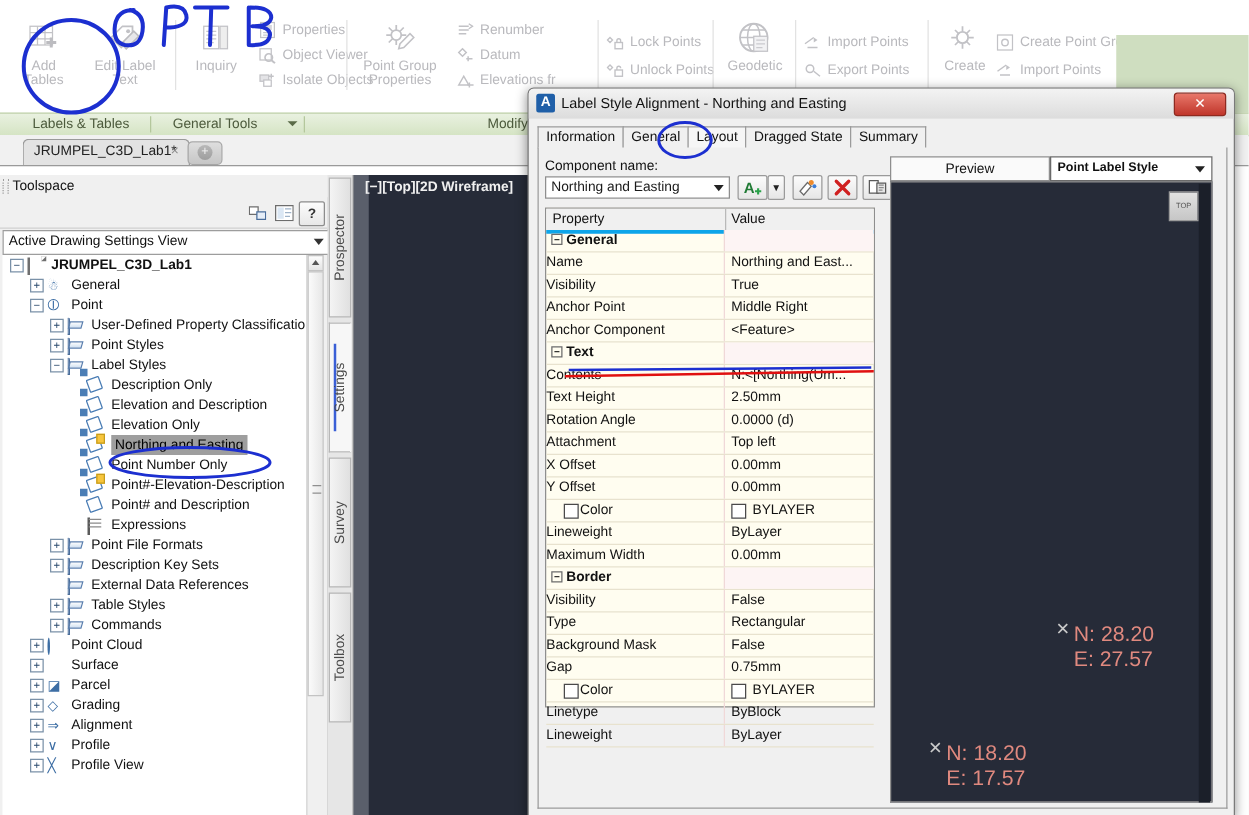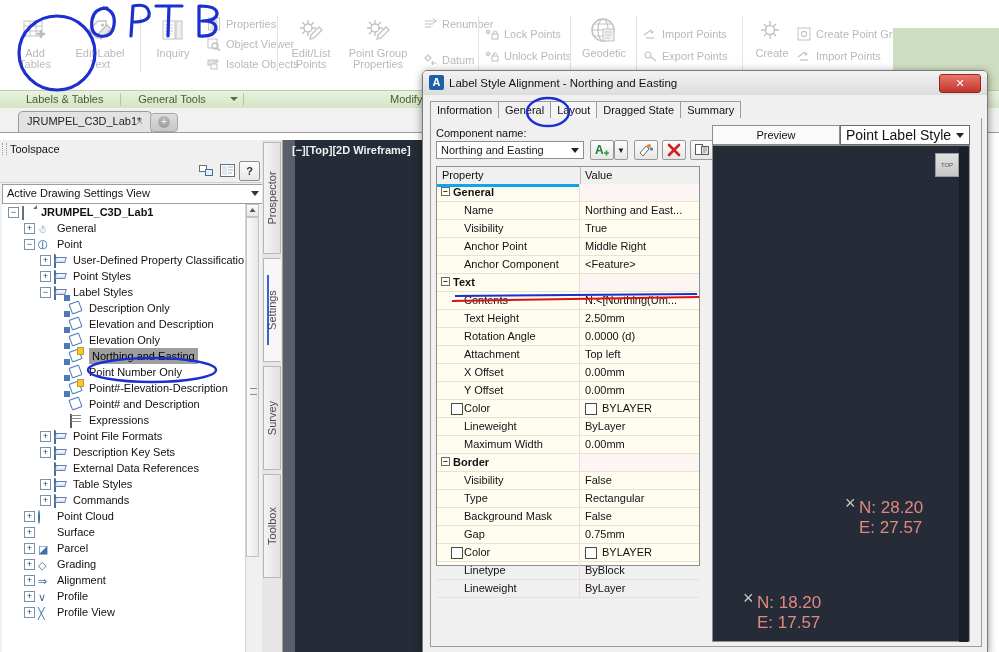--- a/index.html
+++ b/index.html
@@ -139,34 +139,34 @@
   #grid-head .h1{position:absolute;left:5px;top:0;line-height:16px;font-size:11px;color:#111;}
   #grid-head .h2{position:absolute;left:148px;top:0;line-height:16px;font-size:11px;color:#111;}
   #grid-head .vd{position:absolute;left:143px;top:0;width:1px;height:17px;background:#b9b9b9;}
   #rows{position:absolute;left:0;top:17px;width:100%;}
   .grow{position:relative;height:17px;border-bottom:1px solid #e8e2ce;display:flex;}
   .grow .pname{position:relative;width:143px;box-sizing:border-box;line-height:16px;font-size:11px;color:#111;
        border-right:1px solid #f0d8d8;}
   .grow .pval{position:relative;flex:1;line-height:16px;font-size:11px;color:#111;padding-left:5px;}
   .grow.cat .pname{font-weight:bold;padding-left:16px;}
   .grow.cat .pval{background:#fdf4f4;}
-  .grow.item .pname{padding-left:27px;}
+  .grow.item .pname{}
   .grow .catbox{position:absolute;left:4px;top:3px;width:9px;height:9px;border:1px solid #6b6b6b;
        background:#fffdf0;font-size:8px;line-height:7px;text-align:center;color:#111;box-sizing:border-box;}
   .grow .swatch{position:absolute;left:14px;top:3px;width:10px;height:10px;border:1px solid #4a4a4a;background:#fff;}
   .grow.item.colorrow .pname{padding-left:27px;}
   .grow .vswatch{position:absolute;left:5px;top:3px;width:10px;height:10px;border:1px solid #4a4a4a;background:#fff;}
   .grow.item.colorrow .pval{padding-left:22px;}
 
   
   #pvbar{left:288px;top:30px;width:258px;height:20px;}
   #pvtab{position:absolute;left:0;top:0;width:128px;height:20px;background:#fafafa;border:1px solid #8e8e8e;
        box-sizing:border-box;line-height:18px;text-align:center;font-size:11px;color:#111;}
   #pvcombo{position:absolute;left:128px;top:0;width:130px;height:20px;background:#fff;border:1px solid #6a6a6a;
-       box-sizing:border-box;line-height:18px;padding-left:5px;font-size:14px;color:#111;}
+       box-sizing:border-box;line-height:18px;padding-left:5px;font-size:10px;color:#111;font-weight:bold;}
   #pvcombo .arr{position:absolute;right:5px;top:7px;width:0;height:0;border-left:4px solid transparent;
        border-right:4px solid transparent;border-top:5px solid #222;}
   #pvarea{left:288px;top:50px;width:258px;height:497px;background:#262b38;border:1px solid #8e8e8e;box-sizing:border-box;}
   #pv-top{position:absolute;right:10px;top:7px;width:22px;height:22px;
        background:linear-gradient(#e2e2e2,#c6c6c6);border:1px solid #9a9a9a;
        font-size:6px;color:#555;line-height:22px;text-align:center;}
   .pvlabel{position:absolute;color:#e0897f;font-size:17px;line-height:20px;white-space:nowrap;}
   .pvmark{position:absolute;color:#c9c9c9;font-size:18px;line-height:18px;}
   #pv-sb{position:absolute;right:1px;top:1px;width:9px;height:495px;background:#1b1f29;}
 
@@ -253,43 +253,32 @@
           </span>
           <span>Isolate Objects</span>
         </div>
       </div>
     </div>
   </div>
   <div class="rb-sep" style="left:277px;"></div>
 
   <div class="rb-panel" style="left:282px;">
     <div style="display:flex;">
-      <div class="rb-big" style="width:58px;">
-        <div class="gl">
-          <svg width="30" height="28" viewBox="0 0 30 28">
-            <circle cx="12" cy="11" r="4" fill="none" stroke="#c2c2c6" stroke-width="1.4"></circle>
-            <path d="M12 3v4M12 15v4M4 11h4M16 11h4M6 5l3 3M18 5l-3 3M6 17l3-3" stroke="#c2c2c6" stroke-width="1.4"></path>
-            <path d="M15 18 L23 10 L26 13 L18 21 L14 22 Z" fill="#fff" stroke="#c2c2c6" stroke-width="1.3"></path>
-          </svg>
-        </div>
-        <div>Edit/List</div>
-        <div>Points</div>
-      </div>
       <div class="rb-big" style="width:76px;">
         <div class="gl">
           <svg width="30" height="28" viewBox="0 0 30 28">
             <circle cx="12" cy="11" r="4" fill="none" stroke="#c2c2c6" stroke-width="1.4"></circle>
             <path d="M12 3v4M12 15v4M4 11h4M16 11h4M6 5l3 3M18 5l-3 3M6 17l3-3" stroke="#c2c2c6" stroke-width="1.4"></path>
             <path d="M15 18 L23 10 L26 13 L18 21 L14 22 Z" fill="#fff" stroke="#c2c2c6" stroke-width="1.3"></path>
           </svg>
         </div>
         <div>Point Group</div>
         <div>Properties</div>
       </div>
-      <div style="display:flex;flex-direction:column;justify-content:center;gap:17px;margin-left:6px;">
+      <div style="display:flex;flex-direction:column;justify-content:center;gap:1px;margin-left:6px;">
         <div class="rb-row">
           <span class="gl">
             <svg width="14" height="14" viewBox="0 0 14 14">
                 <path d="M2 4h8M2 7h8M2 10h6" stroke="#c2c2c6" stroke-width="1.2"></path>
                 <path d="M10 2 l3 2 -3 2" fill="none" stroke="#c2c2c6" stroke-width="1.2"></path>
               </svg>
           </span>
           <span>Renumber</span>
         </div>
         <div class="rb-row">

